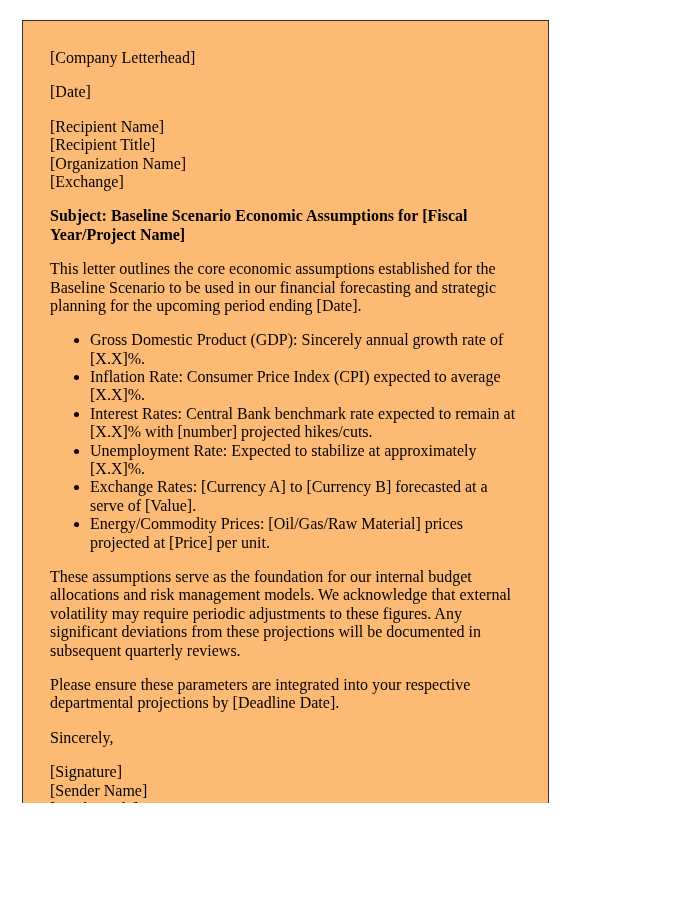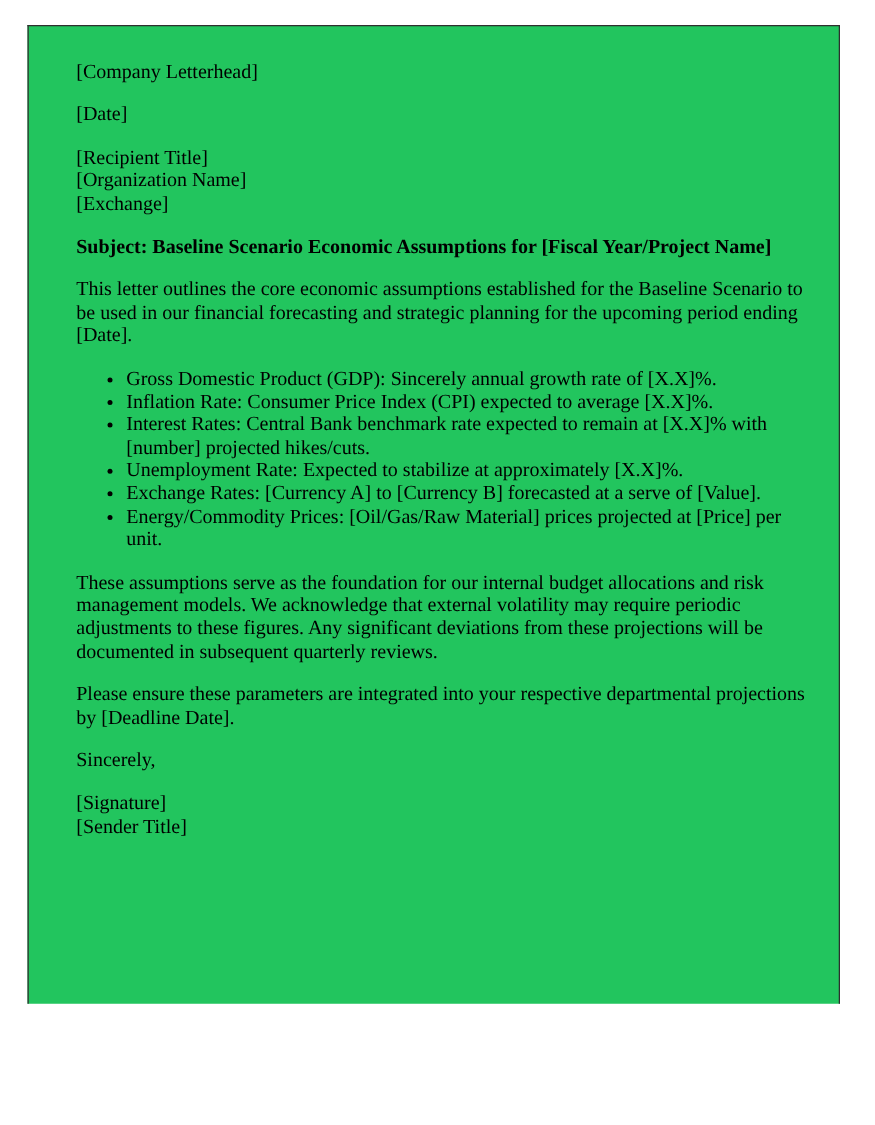--- a/index.html
+++ b/index.html
@@ -4,42 +4,43 @@
 <style>
   * { box-sizing: border-box; }
   html, body { margin: 0; padding: 0; background: #ffffff; }
   body {
     width: 700px; height: 900px; position: relative;
     font-family: "Liberation Serif", serif;
     font-size: 16px; line-height: 1.15; color: #000000;
   }
   .page {
     position: absolute; left: 22px; top: 20px;
-    width: 650px; height: 783px;
+    width: 527px; height: 783px;
     border: 1px solid #2f2f2f; border-bottom: 0;
-    padding: 12px 27px 0 38px;
-    background: #22c55e; overflow: hidden;
+    padding: 12px 27px 0 27px;
+    background: #fdba74; overflow: hidden;
   }
   p { margin: 16px 0; }
   .bold { font-weight: bold; }
   strong { font-weight: normal; }
   ul { margin: 16px 0; padding: 0 0 0 40px; list-style: disc; }
   li { margin: 0; padding: 0; }
   .ln { display: block; }
 </style>
 </head>
 <body>
 
 <div class="page">
 
   <p>[Company Letterhead]</p>
 
   <p>[Date]</p>
 
   <p>
+    <span class="ln">[Recipient Name]</span>
     <span class="ln">[Recipient Title]</span>
     <span class="ln">[Organization Name]</span>
     <span class="ln">[Exchange]</span>
   </p>
 
   <p class="bold">Subject: Baseline Scenario Economic Assumptions for [Fiscal Year/Project Name]</p>
 
 
   <p>This letter outlines the core economic assumptions established for the Baseline Scenario to be used in our financial forecasting and strategic planning for the upcoming period ending [Date].</p>
 
@@ -54,16 +55,17 @@
   </ul>
 
   <p>These assumptions serve as the foundation for our internal budget allocations and risk management models. We acknowledge that external volatility may require periodic adjustments to these figures. Any significant deviations from these projections will be documented in subsequent quarterly reviews.</p>
 
   <p>Please ensure these parameters are integrated into your respective departmental projections by [Deadline Date].</p>
 
   <p>Sincerely,</p>
 
   <p>
     <span class="ln">[Signature]</span>
+    <span class="ln">[Sender Name]</span>
     <span class="ln">[Sender Title]</span>
   </p>
 
 </div>
 
 </body></html>

